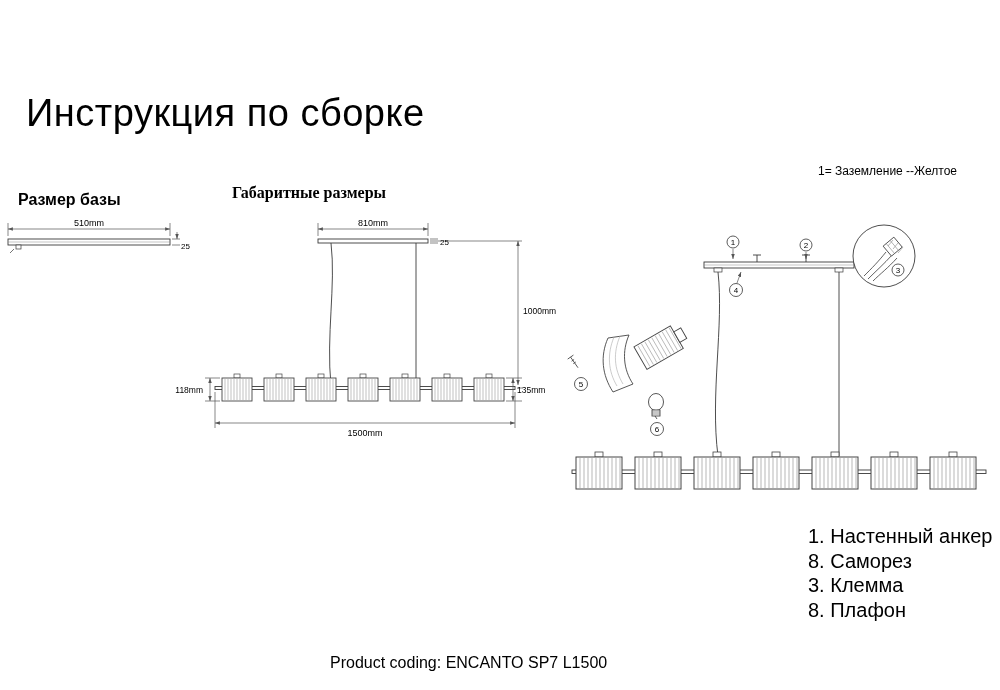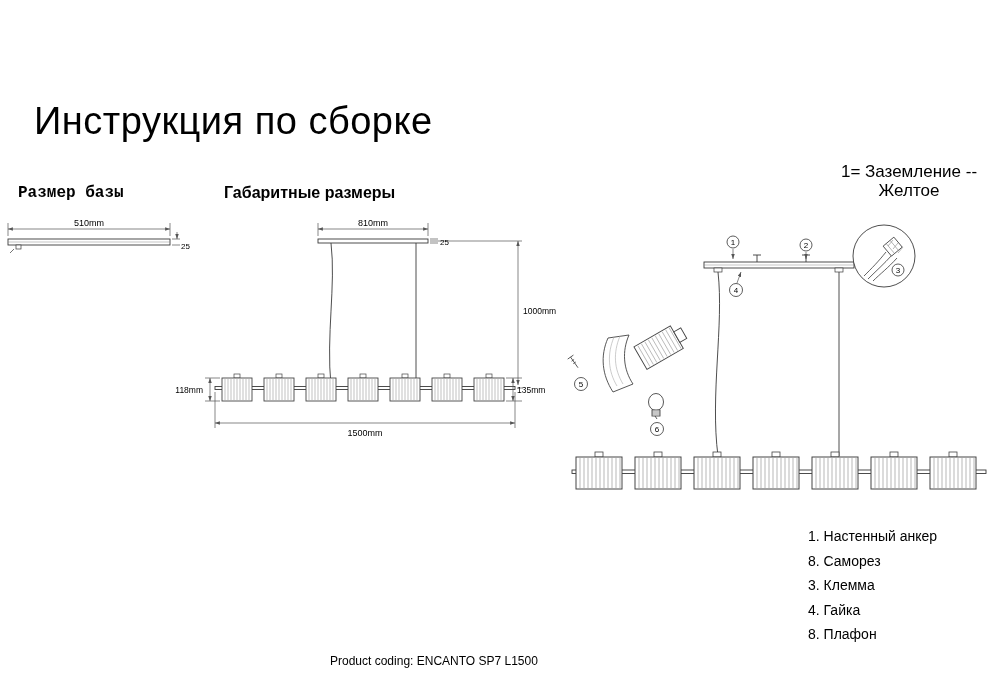--- a/index.html
+++ b/index.html
@@ -1,31 +1,31 @@
 <!DOCTYPE html>
 <html><head>
 <meta charset="utf-8">
 <style>
   html,body { margin:0; padding:0; background:#fff; }
   .page {
     position:relative; width:1000px; height:690px; background:#fff;
     font-family:"Liberation Sans", sans-serif; color:#000; overflow:hidden;
   }
   .title {
-    position:absolute; left:22px; top:88px; margin:12px;
+    position:absolute; left:22px; top:88px; margin:4px;
     font-size:38px; font-weight:400; letter-spacing:0.5px;
   }
   .sec-label { position:absolute; font-size:16px; font-weight:700; }
-  .base-label { left:18px; top:184px;font-family:Liberation Mono, monospace; }
-  .overall-label { left:224px; top:184px; }
-  .legend { position:absolute; left:818px; top:162px; font-size:17px; line-height:19px;text-align:center; }
+  .base-label { left:18px; top:191px; }
+  .overall-label { left:232px; top:184px;font-family:Liberation Serif, serif; }
+  .legend { position:absolute; left:818px; top:162px; font-size:12px; line-height:19px; }
   .diagram { position:absolute; left:0; top:0; }
   svg text { font-family:"Liberation Sans", sans-serif; fill:#000; stroke:none; }
-  .parts { position:absolute; left:808px; top:524px; font-size:14px; line-height:24.5px; }
-  .product-coding { position:absolute; left:330px; top:654px; font-size:12px; }
+  .parts { position:absolute; left:808px; top:524px; font-size:20px; line-height:24.5px; }
+  .product-coding { position:absolute; left:330px; top:654px; font-size:16px; }
 </style>
 </head>
 <body>
 
 <div class="page">
 
   <h1 class="title">Инструкция по сборке</h1>
 
   <div class="sec-label base-label">Размер базы</div>
   <div class="sec-label overall-label">Габаритные размеры</div>
@@ -204,19 +204,18 @@
         <circle cx="657" cy="429" r="6.5" fill="#fff" stroke="#333" stroke-width="0.8"></circle>
         <text x="657" y="432" text-anchor="middle">6</text>
       </g>
     </g>
   </svg>
 
   <div class="parts">
     <div>1. Настенный анкер</div>
     <div>8. Саморез</div>
     <div>3. Клемма</div>
-    <div>4. Гайка</div>
     <div>8. Плафон</div>
   </div>
 
   <div class="product-coding">Product coding: ENCANTO SP7 L1500</div>
 
 </div>
 
 </body></html>

